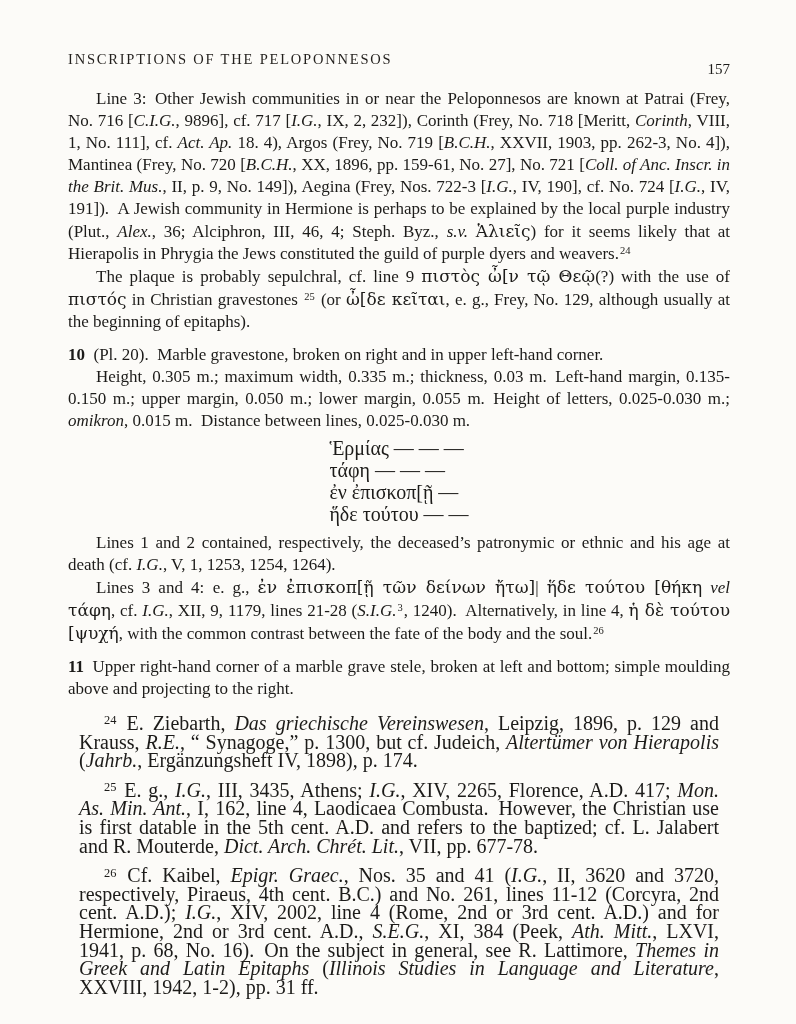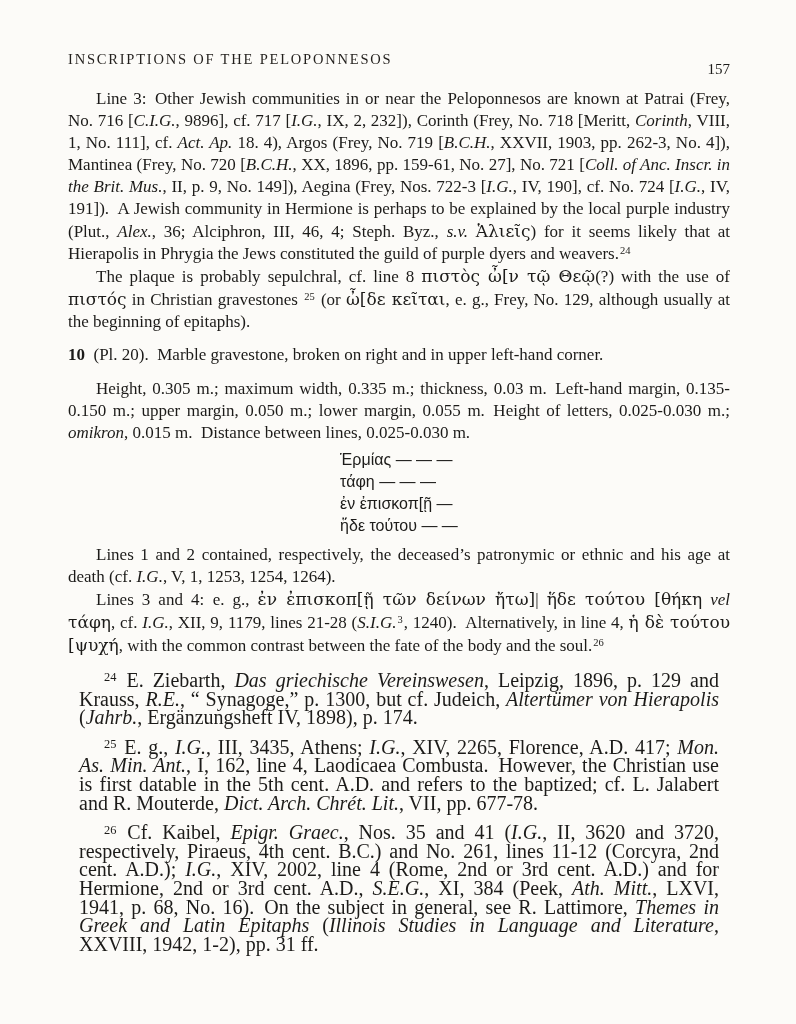--- a/index.html
+++ b/index.html
@@ -34,43 +34,43 @@
     font-size: 15px;
   }
   main p {
     margin: 0;
     font-size: 17px;
     line-height: 22px;
     text-align: justify;
   }
   p.indent { text-indent: 28px; }
   p.entry { margin-top: 11px; }
-  p.after-entry { margin-top: 12px; }
+  p.after-entry { margin-top: 0; }
   .it { font-style: italic; }
   .bd { font-weight: 700; }
   .gk { font-family: "DejaVu Serif", serif; margin-top: 39px; }
   sup {
     font-size: 62%;
     line-height: 0;
     vertical-align: baseline;
     position: relative;
     top: -0.45em;
     padding: 0 1px;
   }
   .inscription {
     text-align: center;
     margin: 5px 0 7px 0;
   }
   .inscription-inner {
     display: inline-block;
     text-align: left;
   }
   .inscription-line {
-    font-family: Liberation Sans, sans-serif;
-    font-size: 16px;
+    font-family: Liberation Serif, serif;
+    font-size: 20px;
     line-height: 22px;
   }
   .footnotes {
     margin-top: 14px;
   }
   .footnotes p {
     margin: 11px;
     font-size: 20px;
     line-height: 18.6px;
     text-align: justify;
@@ -82,37 +82,38 @@
 
 <div class="page">
 
   <header class="page-header">
     <span class="running-title">INSCRIPTIONS OF THE PELOPONNESOS</span>
     <span class="page-number">157</span>
   </header>
 
   <main>
     <p class="indent"><span>Line 3: Other Jewish communities in or near the Peloponnesos are known at Patrai (Frey, No. 716 [</span><span class="it">C.I.G.</span><span>, 9896], cf. 717 [</span><span class="it">I.G.</span><span>, IX, 2, 232]), Corinth (Frey, No. 718 [Meritt, </span><span class="it">Corinth</span><span>, VIII, 1, No. 111], cf. </span><span class="it">Act. Ap.</span><span> 18. 4), Argos (Frey, No. 719 [</span><span class="it">B.C.H.</span><span>, XXVII, 1903, pp. 262-3, No. 4]), Mantinea (Frey, No. 720 [</span><span class="it">B.C.H.</span><span>, XX, 1896, pp. 159-61, No. 27], No. 721 [</span><span class="it">Coll. of Anc. Inscr. in the Brit. Mus.</span><span>, II, p. 9, No. 149]), Aegina (Frey, Nos. 722-3 [</span><span class="it">I.G.</span><span>, IV, 190], cf. No. 724 [</span><span class="it">I.G.</span><span>, IV, 191]). A Jewish community in Hermione is perhaps to be explained by the local purple industry (Plut., </span><span class="it">Alex.</span><span>, 36; Alciphron, III, 46, 4; Steph. Byz., </span><span class="it">s.v.</span><span> </span><span class="gk">Ἁλιεῖς</span><span>) for it seems likely that at Hierapolis in Phrygia the Jews constituted the guild of purple dyers and weavers.</span><sup>24</sup></p>
-    <p class="indent"><span>The plaque is probably sepulchral, cf. line 8 </span><span class="gk">πιστὸς ὦ[ν τῷ Θεῷ</span><span>(?) with the use of </span><span class="gk">πιστός</span><span> in Christian gravestones </span><sup>25</sup><span> (or </span><span class="gk">ὦ[δε κεῖται</span><span>, e. g., Frey, No. 129, although usually at the beginning of epitaphs).</span></p>
+    <p class="indent"><span>The plaque is probably sepulchral, cf. line 9 </span><span class="gk">πιστὸς ὦ[ν τῷ Θεῷ</span><span>(?) with the use of </span><span class="gk">πιστός</span><span> in Christian gravestones </span><sup>25</sup><span> (or </span><span class="gk">ὦ[δε κεῖται</span><span>, e. g., Frey, No. 129, although usually at the beginning of epitaphs).</span></p>
 
     <p class="entry"><span class="bd">10</span><span> (Pl. 20). Marble gravestone, broken on right and in upper left-hand corner.</span></p>
     <p class="indent after-entry"><span>Height, 0.305 m.; maximum width, 0.335 m.; thickness, 0.03 m. Left-hand margin, 0.135-0.150 m.; upper margin, 0.050 m.; lower margin, 0.055 m. Height of letters, 0.025-0.030 m.; </span><span class="it">omikron</span><span>, 0.015 m. Distance between lines, 0.025-0.030 m.</span></p>
 
     <div class="inscription">
       <div class="inscription-inner">
         <div class="inscription-line">Ἑρμίας — — —</div>
         <div class="inscription-line">τάφη — — —</div>
         <div class="inscription-line">ἐν ἐπισκοπ[ῇ —</div>
         <div class="inscription-line">ἥδε τούτου — —</div>
       </div>
     </div>
 
     <p class="indent"><span>Lines 1 and 2 contained, respectively, the deceased’s patronymic or ethnic and his age at death (cf. </span><span class="it">I.G.</span><span>, V, 1, 1253, 1254, 1264).</span></p>
     <p class="indent"><span>Lines 3 and 4: e. g., </span><span class="gk">ἐν ἐπισκοπ[ῇ τῶν δείνων ἤτω]</span><span>| </span><span class="gk">ἥδε τούτου [θήκη</span><span> </span><span class="it">vel</span><span> </span><span class="gk">τάφη</span><span>, cf. </span><span class="it">I.G.</span><span>, XII, 9, 1179, lines 21-28 (</span><span class="it">S.I.G.</span><sup>3</sup><span>, 1240). Alternatively, in line 4, </span><span class="gk">ἡ δὲ τούτου [ψυχή</span><span>, with the common contrast between the fate of the body and the soul.</span><sup>26</sup></p>
 
+    <p class="entry"><span class="bd">11</span><span> Upper right-hand corner of a marble grave stele, broken at left and bottom; simple moulding above and projecting to the right.</span></p>
   </main>
 
   <footer class="footnotes">
     <p><sup>24</sup><span> E. Ziebarth, </span><span class="it">Das griechische Vereinswesen</span><span>, Leipzig, 1896, p. 129 and Krauss, </span><span class="it">R.E.</span><span>, “ Synagoge,” p. 1300, but cf. Judeich, </span><span class="it">Altertümer von Hierapolis</span><span> (</span><span class="it">Jahrb.</span><span>, Ergänzungsheft IV, 1898), p. 174.</span></p>
     <p><sup>25</sup><span> E. g., </span><span class="it">I.G.</span><span>, III, 3435, Athens; </span><span class="it">I.G.</span><span>, XIV, 2265, Florence, A.D. 417; </span><span class="it">Mon. As. Min. Ant.</span><span>, I, 162, line 4, Laodicaea Combusta. However, the Christian use is first datable in the 5th cent. A.D. and refers to the baptized; cf. L. Jalabert and R. Mouterde, </span><span class="it">Dict. Arch. Chrét. Lit.</span><span>, VII, pp. 677-78.</span></p>
     <p><sup>26</sup><span> Cf. Kaibel, </span><span class="it">Epigr. Graec.</span><span>, Nos. 35 and 41 (</span><span class="it">I.G.</span><span>, II, 3620 and 3720, respectively, Piraeus, 4th cent. B.C.) and No. 261, lines 11-12 (Corcyra, 2nd cent. A.D.); </span><span class="it">I.G.</span><span>, XIV, 2002, line 4 (Rome, 2nd or 3rd cent. A.D.) and for Hermione, 2nd or 3rd cent. A.D., </span><span class="it">S.E.G.</span><span>, XI, 384 (Peek, </span><span class="it">Ath. Mitt.</span><span>, LXVI, 1941, p. 68, No. 16). On the subject in general, see R. Lattimore, </span><span class="it">Themes in Greek and Latin Epitaphs</span><span> (</span><span class="it">Illinois Studies in Language and Literature</span><span>, XXVIII, 1942, 1-2), pp. 31 ff.</span></p>
   </footer>
 
 </div>
 

